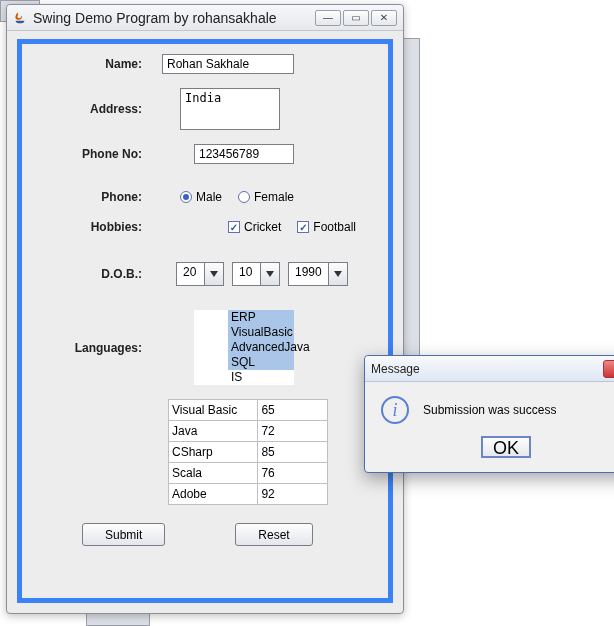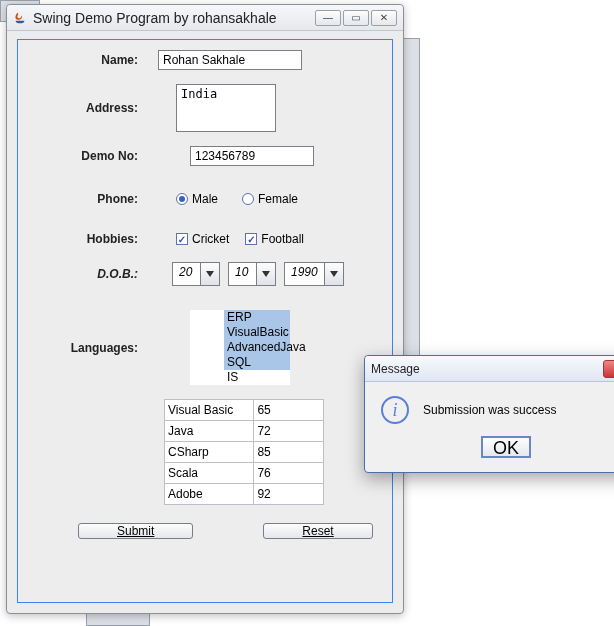--- a/index.html
+++ b/index.html
@@ -54,45 +54,45 @@
     border: 1px solid #9aa0aa;
     border-radius: 2px;
     background: linear-gradient(#fdfdfd,#e6e8ec);
     display: flex; align-items: center; justify-content: center;
     font-size: 10px; color: #444;
   }
   .form-panel {
     position: absolute;
     left: 10px; top: 34px;
     right: 10px; bottom: 10px;
-    border: 1px solid #3b82f6;
+    border: 5px solid #3b82f6;
     background: #ededed;
   }
   .row {
     display: flex;
     align-items: center;
     margin: 14px 0;
   }
   .lbl {
     width: 140px;
     text-align: right;
     padding-right: 20px;
     font-weight: bold;
     color: #222;
   }
   .ctl { flex: 1; display: flex; align-items: center; gap: 10px; }
   input[type=text].textfield {
-    width: 144px; height: 20px;
+    width: 132px; height: 20px;
     border: 1px solid #7a7d85;
     background: #fff;
     padding: 1px 4px;
     font-size: 12px;
   }
   textarea.textarea {
-    width: 100px; height: 48px;
+    width: 100px; height: 42px;
     border: 1px solid #7a7d85;
     background: #fff;
     padding: 2px 4px;
     font-size: 12px;
     resize: none;
   }
   .radio, .check {
     display: flex; align-items: center; gap: 4px;
   }
   .radio-dot {
@@ -145,27 +145,27 @@
     border-right: 1px solid #bcbfc5;
     border-bottom: 1px solid #bcbfc5;
     padding: 2px 3px;
     line-height: 16px;
     background: #fff;
   }
   .grid .tr:last-child .td { border-bottom: none; }
   .grid .td.c0 { width: 90px; }
   .grid .td.c1 { width: 70px; }
   .btn {
-    height: 16px;
-    padding: 0 38px;
+    height: 23px;
+    padding: 0 22px;
     border: 1px solid #7a7d85;
     border-radius: 3px;
     background: linear-gradient(#fdfdfd,#e3e6ec);
     font-size: 12px;
-    display: inline-flex; align-items: center; justify-content: center; text-decoration: underline;
+    display: inline-flex; align-items: center; justify-content: center;
   }
   
   .dialog {
     position: absolute;
     left: 364px; top: 355px;
     width: 284px;
     background: #f0f0f0;
     border: 1px solid #4a6ea9;
     border-radius: 4px;
     box-shadow: 0 6px 18px rgba(0,0,0,.35);
@@ -237,55 +237,55 @@
     </div>
 
     <div class="row" style="align-items:center;">
       <div class="lbl">Address:</div>
       <div class="ctl" style="padding-left:18px;">
         <textarea class="textarea" style="">India</textarea>
       </div>
     </div>
 
     <div class="row">
-      <div class="lbl">Demo No:</div>
+      <div class="lbl">Phone No:</div>
       <div class="ctl" style="padding-left:32px;">
-        <input type="text" class="textfield" style="width: 124px;" value="123456789">
+        <input type="text" class="textfield" style="width: 100px;" value="123456789">
       </div>
     </div>
 
     <div class="row" style="margin-top:26px;">
       <div class="lbl">Phone:</div>
-      <div class="ctl" style="padding-left:18px; gap:24px;">
+      <div class="ctl" style="padding-left:18px; gap:16px;">
         <div class="radio">
           <span class="radio-dot selected"></span>
           <span>Male</span>
         </div>
         <div class="radio">
           <span class="radio-dot"></span>
           <span>Female</span>
         </div>
       </div>
     </div>
 
-    <div class="row" style="margin-top:26px;">
+    <div class="row" style="margin-top:16px;gap:48px;">
       <div class="lbl">Hobbies:</div>
       <div class="ctl" style="padding-left:18px; gap:16px;">
         <div class="check">
           <span class="check-box">✓</span>
           <span>Cricket</span>
         </div>
         <div class="check">
           <span class="check-box">✓</span>
           <span>Football</span>
         </div>
       </div>
     </div>
 
-    <div class="row" style="margin-top:16px;font-style:italic;">
+    <div class="row" style="margin-top:28px;">
       <div class="lbl">D.O.B.:</div>
       <div class="ctl" style="padding-left:14px; gap:8px;">
         <div class="combo">
           <span class="cval">20</span>
           <span class="cbtn">
               <svg viewBox="0 0 8 6">
                 <path d="M0 0h8L4 6z" fill="#333"></path>
               </svg>
             </span>
         </div>

